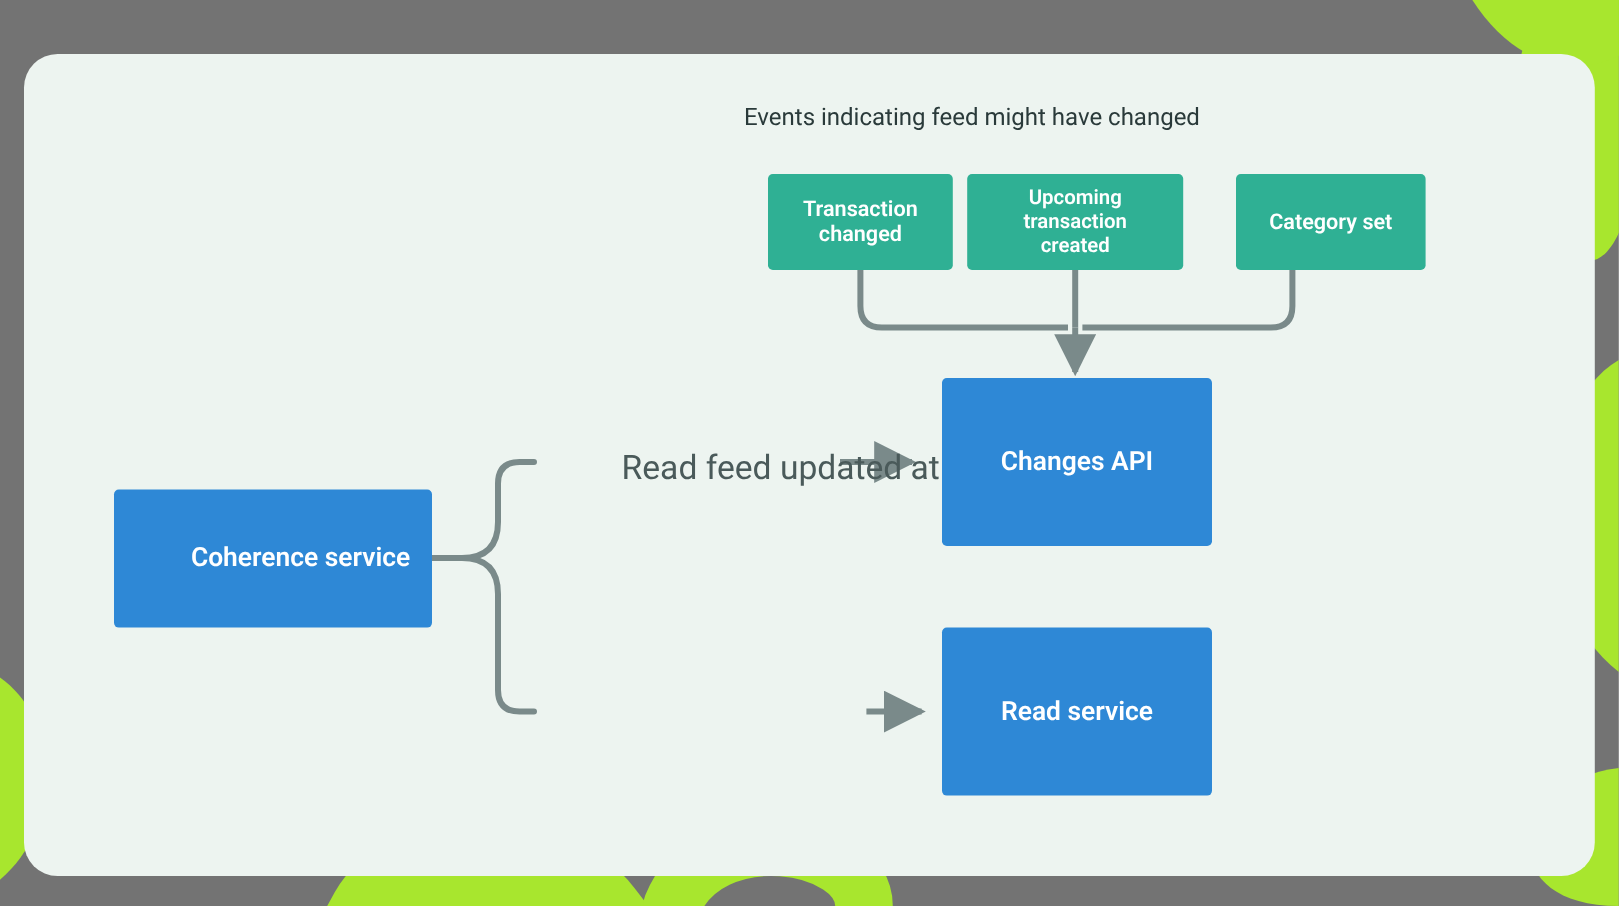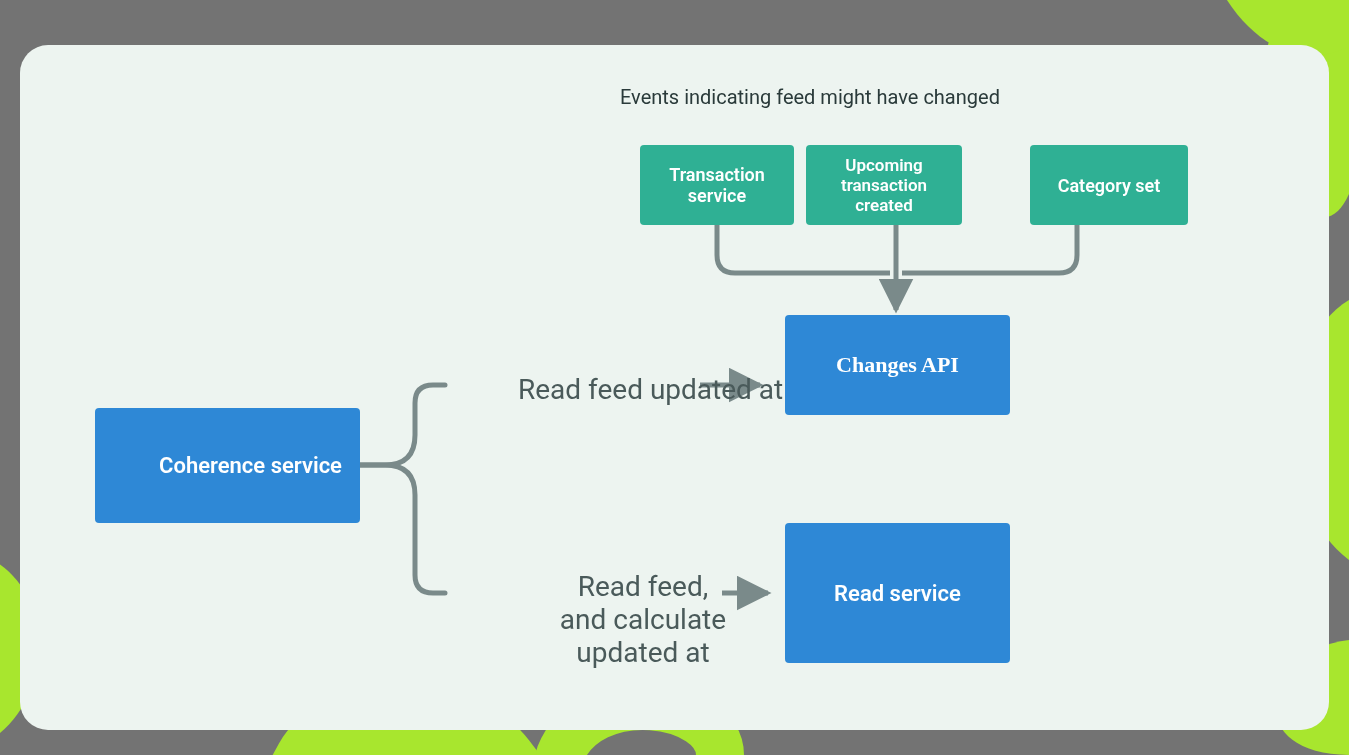--- a/index.html
+++ b/index.html
@@ -51,30 +51,26 @@
                  Q 395 420 395 450 L 395 530
                  Q 395 548 413 548 L 425 548" fill="none" stroke="#7a8a8a" stroke-width="5" stroke-linecap="round"></path>
 
         <line x1="680" y1="340" x2="740" y2="340" stroke="#7a8a8a" stroke-width="5" marker-end="url(#arrow)"></line>
         <line x1="702" y1="548" x2="748" y2="548" stroke="#7a8a8a" stroke-width="5" marker-end="url(#arrow)"></line>
       </svg>
 
       <div class="heading" style="left:600px;top:40px;">Events indicating feed might have changed</div>
 
       <div class="box teal" style="left:620px;top:100px;width:154px;height:80px;font-size:18px;white-space:pre-line;">Transaction
-service</div>
-      <div class="box teal" style="left:786px;top:100px;width:156px;height:80px;font-size:17px;white-space:pre-line;padding:0 33px;">Upcoming transaction
+changed</div>
+      <div class="box teal" style="left:786px;top:100px;width:180px;height:80px;font-size:17px;white-space:pre-line;padding:0 33px;">Upcoming transaction
 created</div>
       <div class="box teal" style="left:978px;top:100px;width:158px;height:80px;font-size:18px;margin-left:32px;">Category set</div>
 
       <div class="box blue" style="left:75px;top:363px;width:265px;height:115px;font-size:22px;padding-left:46px;">Coherence service</div>
-      <div class="box blue" style="left:765px;top:270px;width:225px;height:100px;font-size:22px;font-family:Liberation Serif, serif;">Changes API</div>
+      <div class="box blue" style="left:765px;top:270px;width:225px;height:140px;font-size:22px;">Changes API</div>
       <div class="box blue" style="left:765px;top:478px;width:225px;height:140px;font-size:22px;">Read service</div>
 
       <div class="label" style="left:450px;top:328px;">Read feed updated at</div>
-      <div class="label" style="left:450px;top:525px;width:250px;">
-        <div>Read feed,</div>
-        <div>and calculate updated at</div>
-      </div>
 
     </div>
   </div>
 </div>
 
 </body></html>

